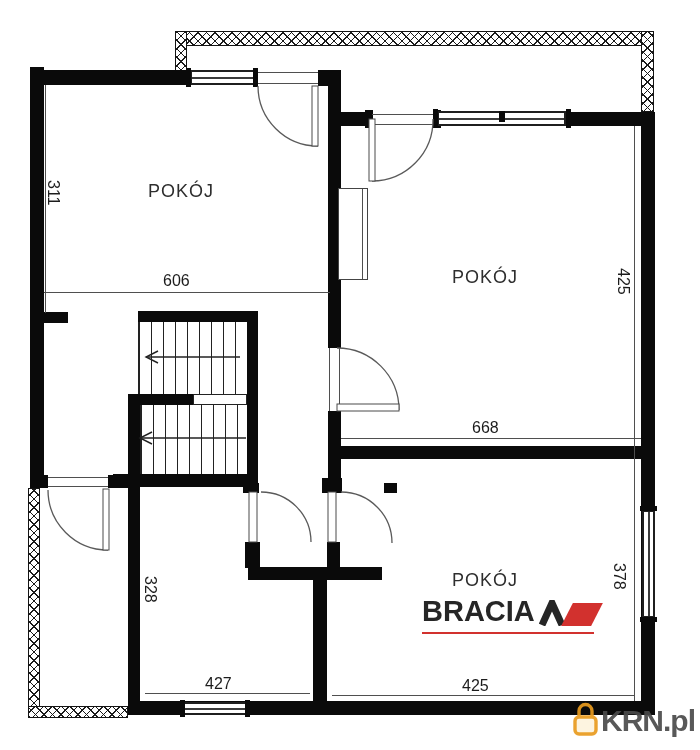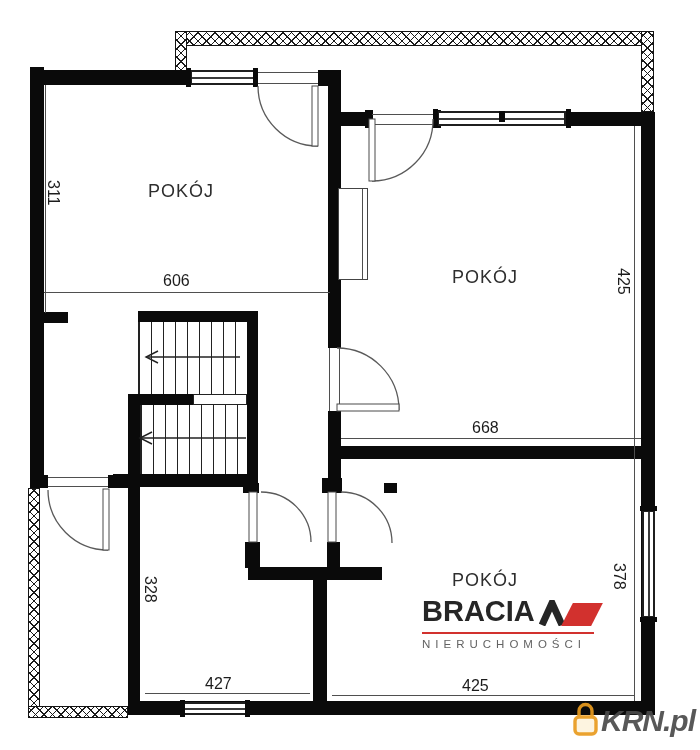--- a/index.html
+++ b/index.html
@@ -28,21 +28,21 @@
   .stair-line{stroke:#222;stroke-width:1.4;fill:none;}
   
   #logo{position:absolute;left:422px;top:597px;width:200px;}
   .logo-row{display:flex;align-items:flex-end;}
   .logo-big{font-size:29px;font-weight:700;color:#262626;letter-spacing:0;line-height:1.0;}
   .logo-mark{display:flex;align-items:flex-end;margin-left:4px;}
   .logo-rule{height:2px;background:#d2312e;margin-top:6px;width:172px;}
   .logo-tag{font-size:11.5px;letter-spacing:5px;color:#636363;margin-top:4px;white-space:nowrap;}
   .red-par{width:30px;height:23px;background:#d2312e;transform:skewX(-27deg);margin-left:2px;}
   
-  #watermark{position:absolute;left:572px;top:701px;display:flex;align-items:center;opacity:.92;font-style:italic;}
+  #watermark{position:absolute;left:572px;top:701px;display:flex;align-items:center;opacity:.92;}
   #wm-text{font-size:30px;font-weight:700;color:#4a4a4a;letter-spacing:-1px;margin-left:2px;}
 </style>
 </head>
 <body>
 
 <div id="canvas">
 
   <div class="hatch" style="left:175px;top:31px;width:479px;height:15px;"></div>
   <div class="hatch" style="left:175px;top:31px;width:12px;height:44px;"></div>
   <div class="hatch" style="left:641px;top:31px;width:13px;height:81px;"></div>
@@ -171,21 +171,20 @@
     <div class="logo-row">
       <span class="logo-big">BRACIA</span>
       <span class="logo-mark">
         <svg width="26" height="26" viewBox="0 0 26 26">
             <path d="M3 25 L13 3 L23 25" fill="none" stroke="#262626" stroke-width="7"></path>
           </svg>
         <span class="red-par"></span>
       </span>
     </div>
     <div class="logo-rule"></div>
-    <div class="logo-tag">NIERUCHOMOŚCI</div>
   </div>
 
   <div id="watermark">
     <span>
       <svg width="27" height="36" viewBox="0 0 27 36">
         <path d="M7 18 V10 a6.5 6.5 0 0 1 13 0 V18" fill="none" stroke="#e99b1e" stroke-width="3.4"></path>
         <rect x="3" y="16" width="21" height="17" rx="4" fill="#fdf4de" stroke="#e99b1e" stroke-width="3.4"></rect>
       </svg>
     </span>
     <span id="wm-text">KRN.pl</span>

